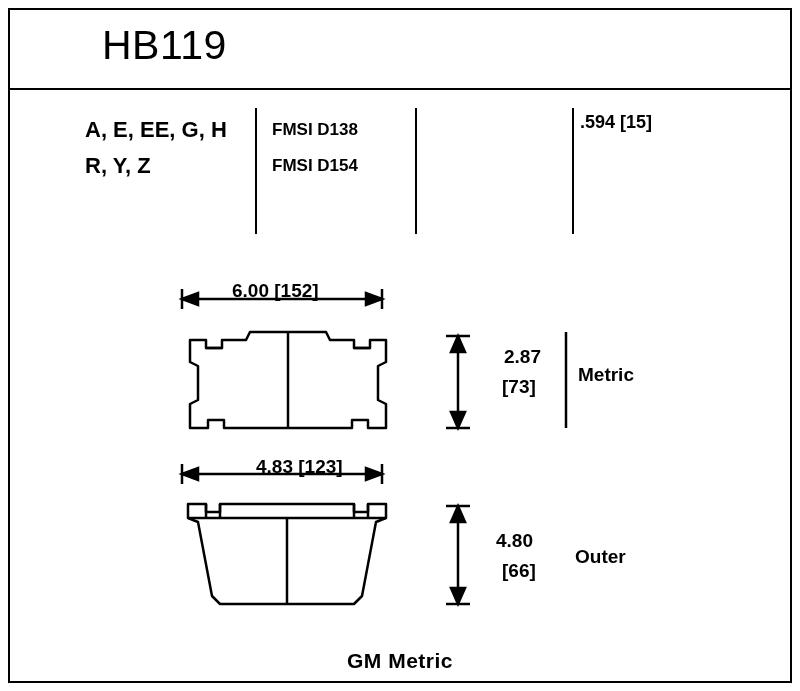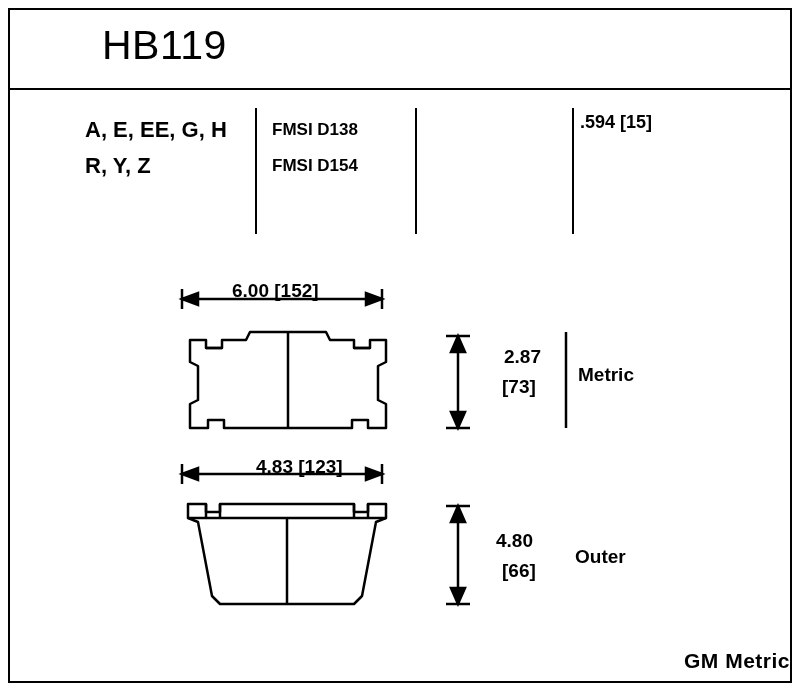--- a/index.html
+++ b/index.html
@@ -106,21 +106,21 @@
     position: absolute;
     font-size: 19px;
     font-weight: bold;
     white-space: nowrap;
   }
   .footer {
     position: absolute;
     left: 0;
     right: 0;
     bottom: 10px;
-    text-align: right;
+    text-align: center;
     font-size: 21px;
     font-weight: bold;
     letter-spacing: 0.5px;
   }
   svg { display: block; }
 </style>
 </head>
 <body>
 
 <div class="sheet">

